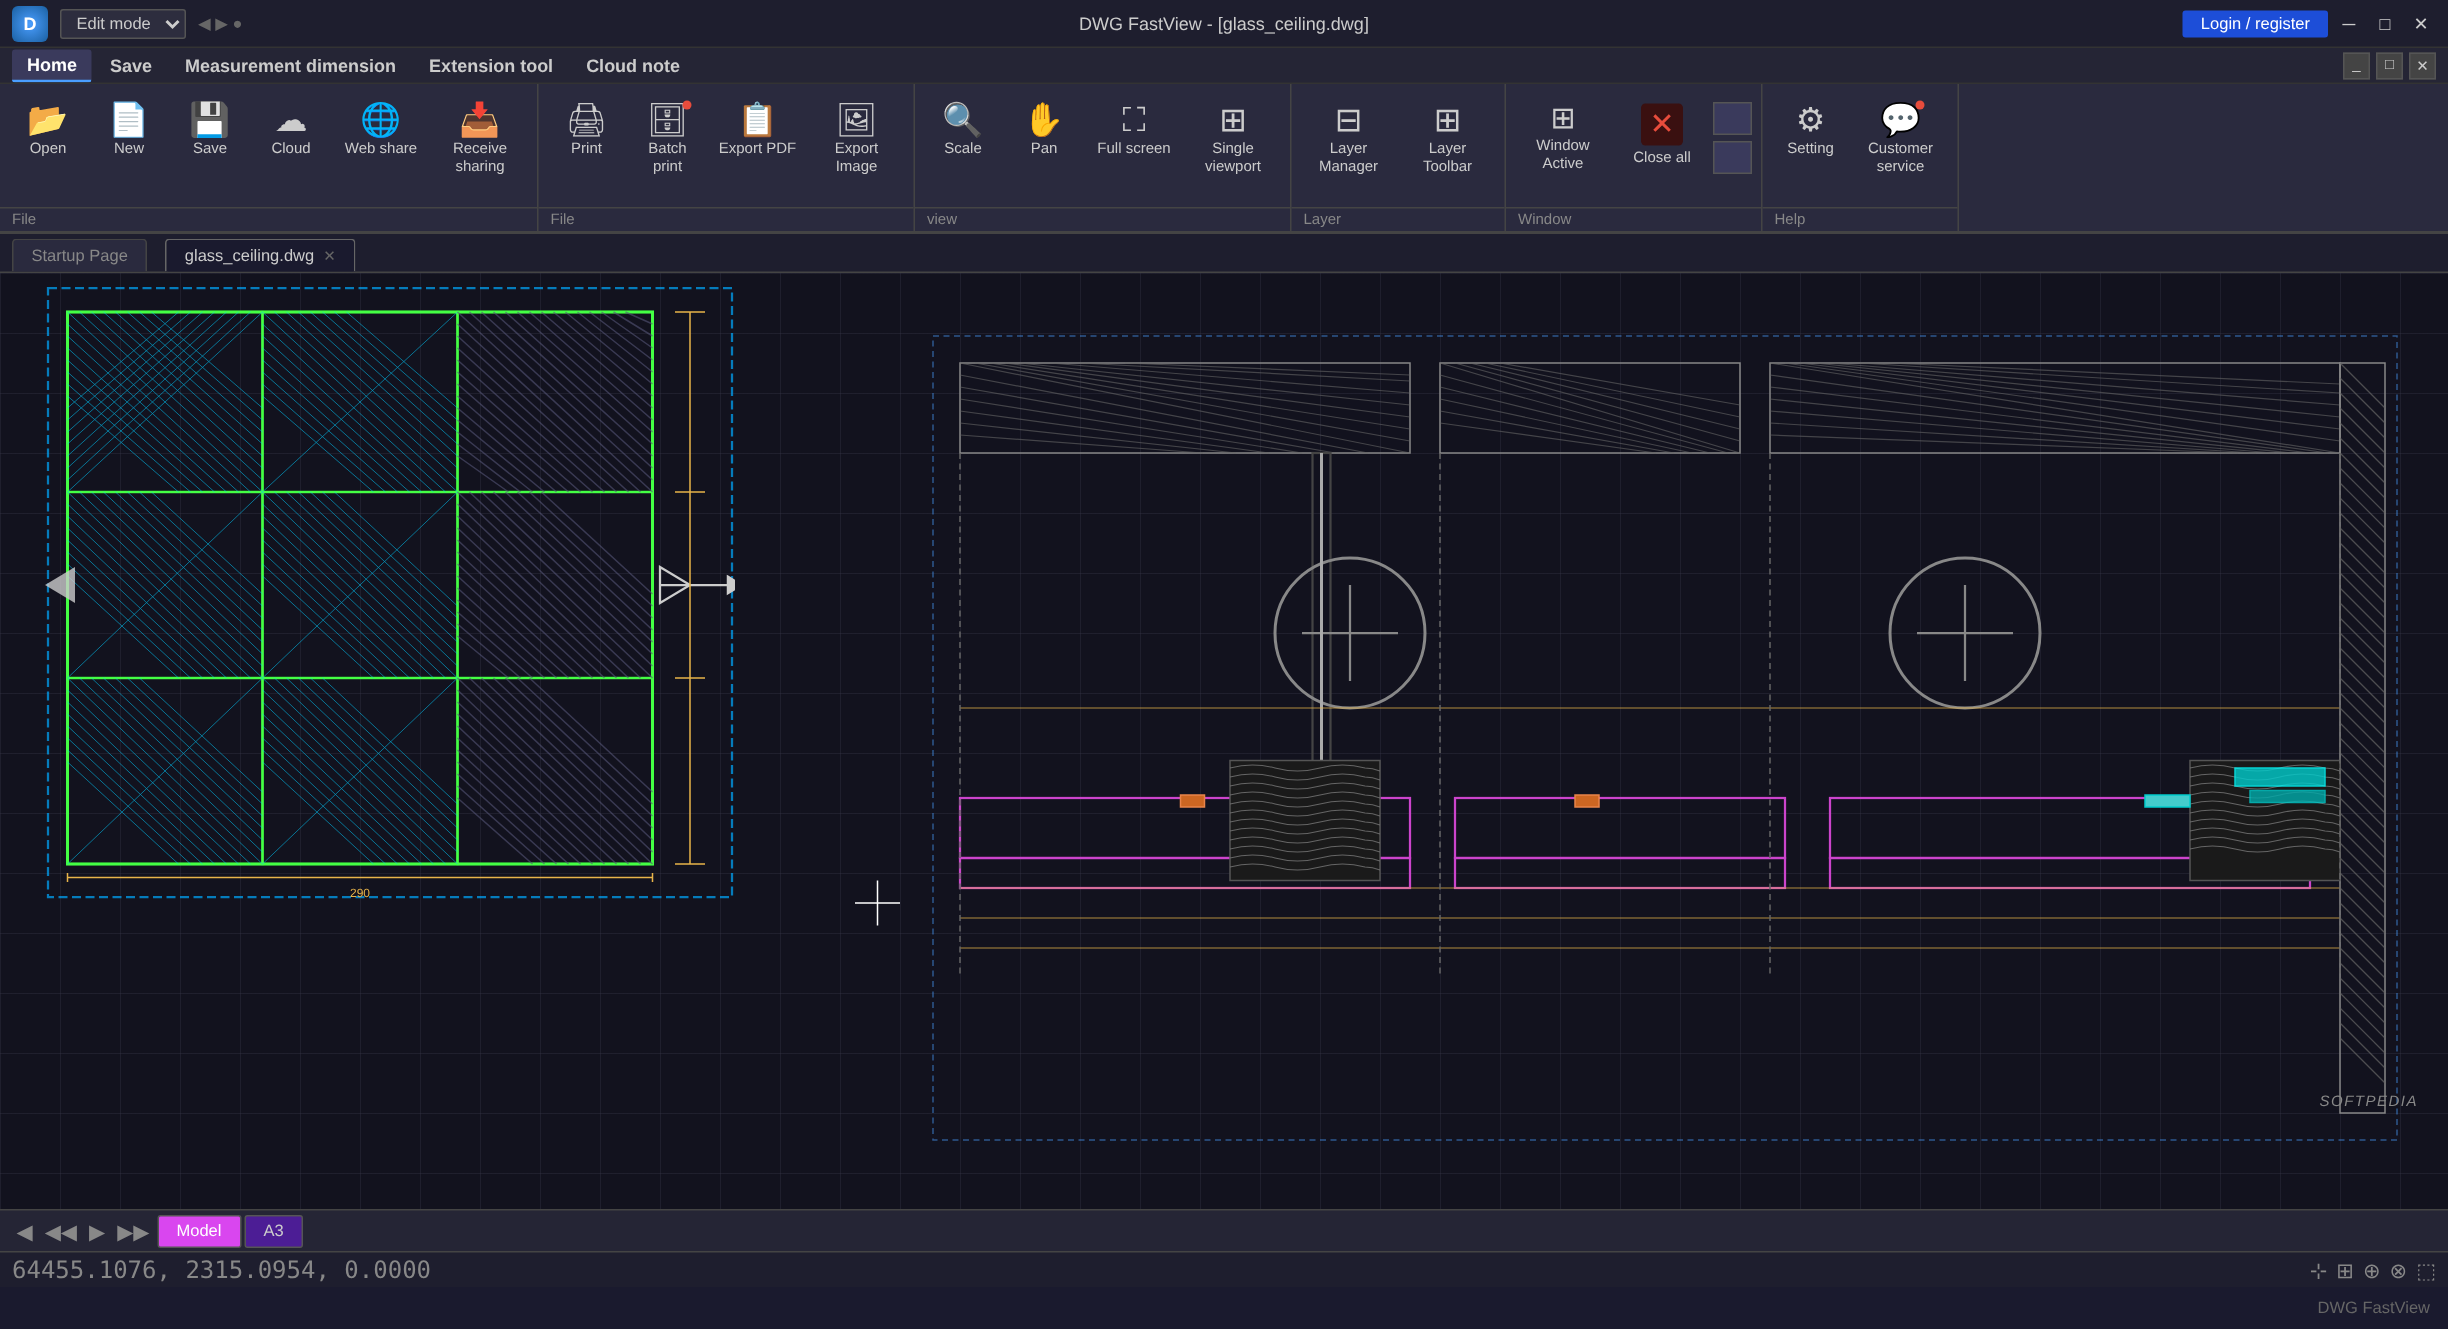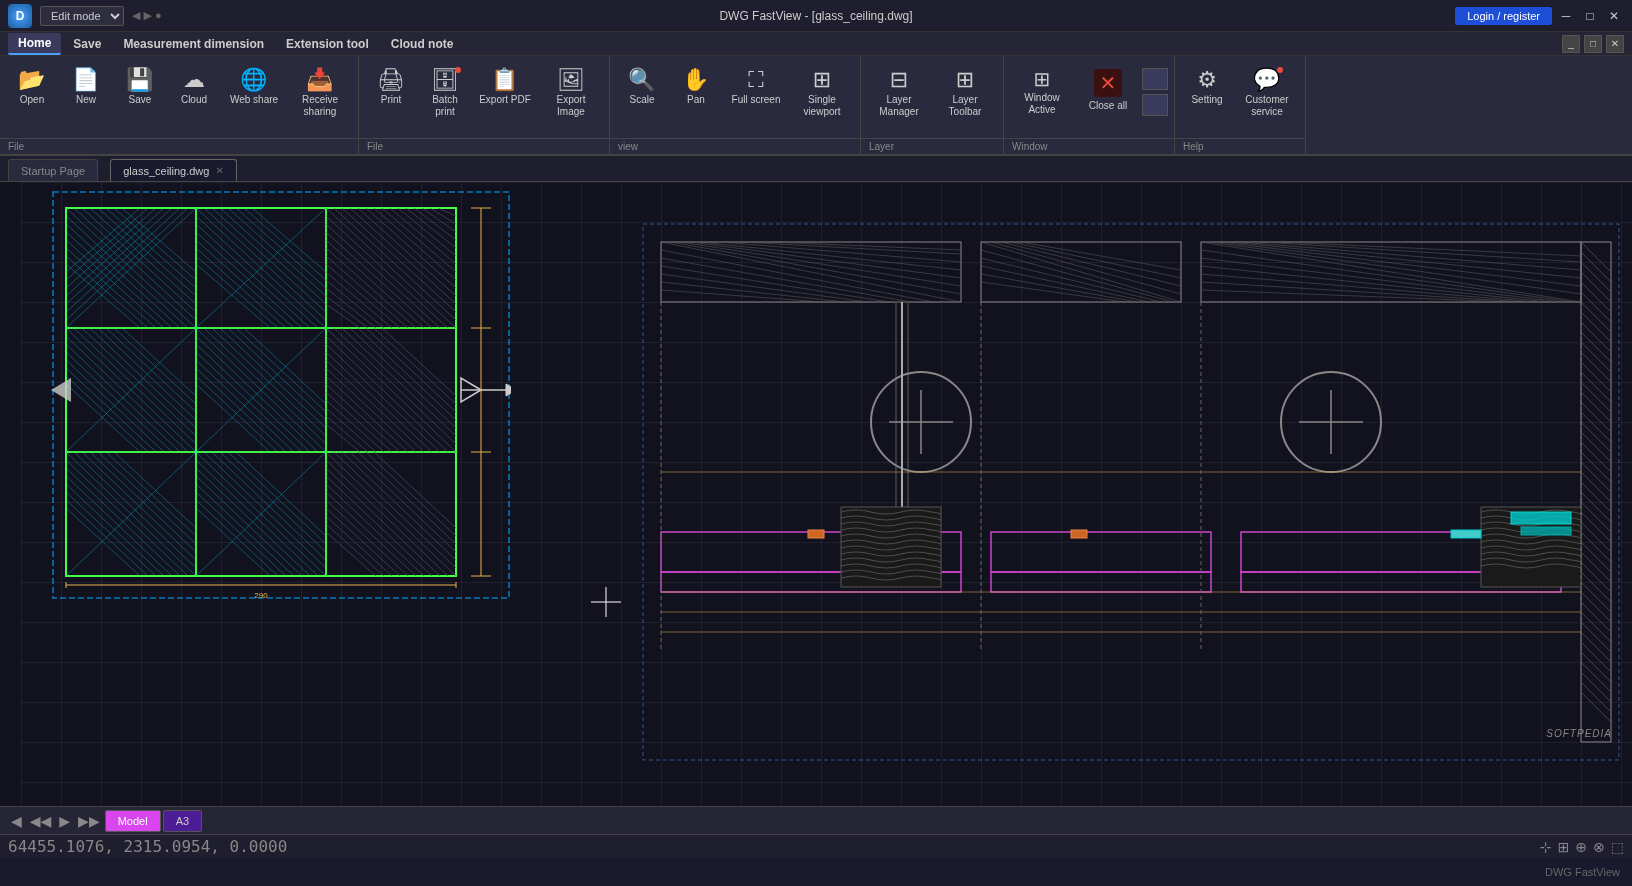--- a/index.html
+++ b/index.html
@@ -323,21 +323,21 @@
 <div id="tabbar">
   <div class="tab-item">
     <span>Startup Page</span>
   </div>
   <div class="tab-item active">
     <span>glass_ceiling.dwg</span>
     <span class="tab-close">✕</span>
   </div>
 </div>
 
-<div id="canvas-area" style="height: 624px; padding-left: 21px;">
+<div id="canvas-area" style="height: 624px;">
   <div class="dwg-canvas">
     <div class="grid-bg"></div>
 
     <div class="drawing-left">
       <svg class="dwg-svg" viewBox="0 0 460 410" xmlns="http://www.w3.org/2000/svg">
 
         <rect x="2" y="2" width="456" height="406" fill="none" stroke="#00aaff" stroke-width="1.5" stroke-dasharray="6,3" opacity="0.7"></rect>
 
         <rect x="15" y="18" width="390" height="368" fill="none" stroke="#44ff44" stroke-width="2"></rect>
 

